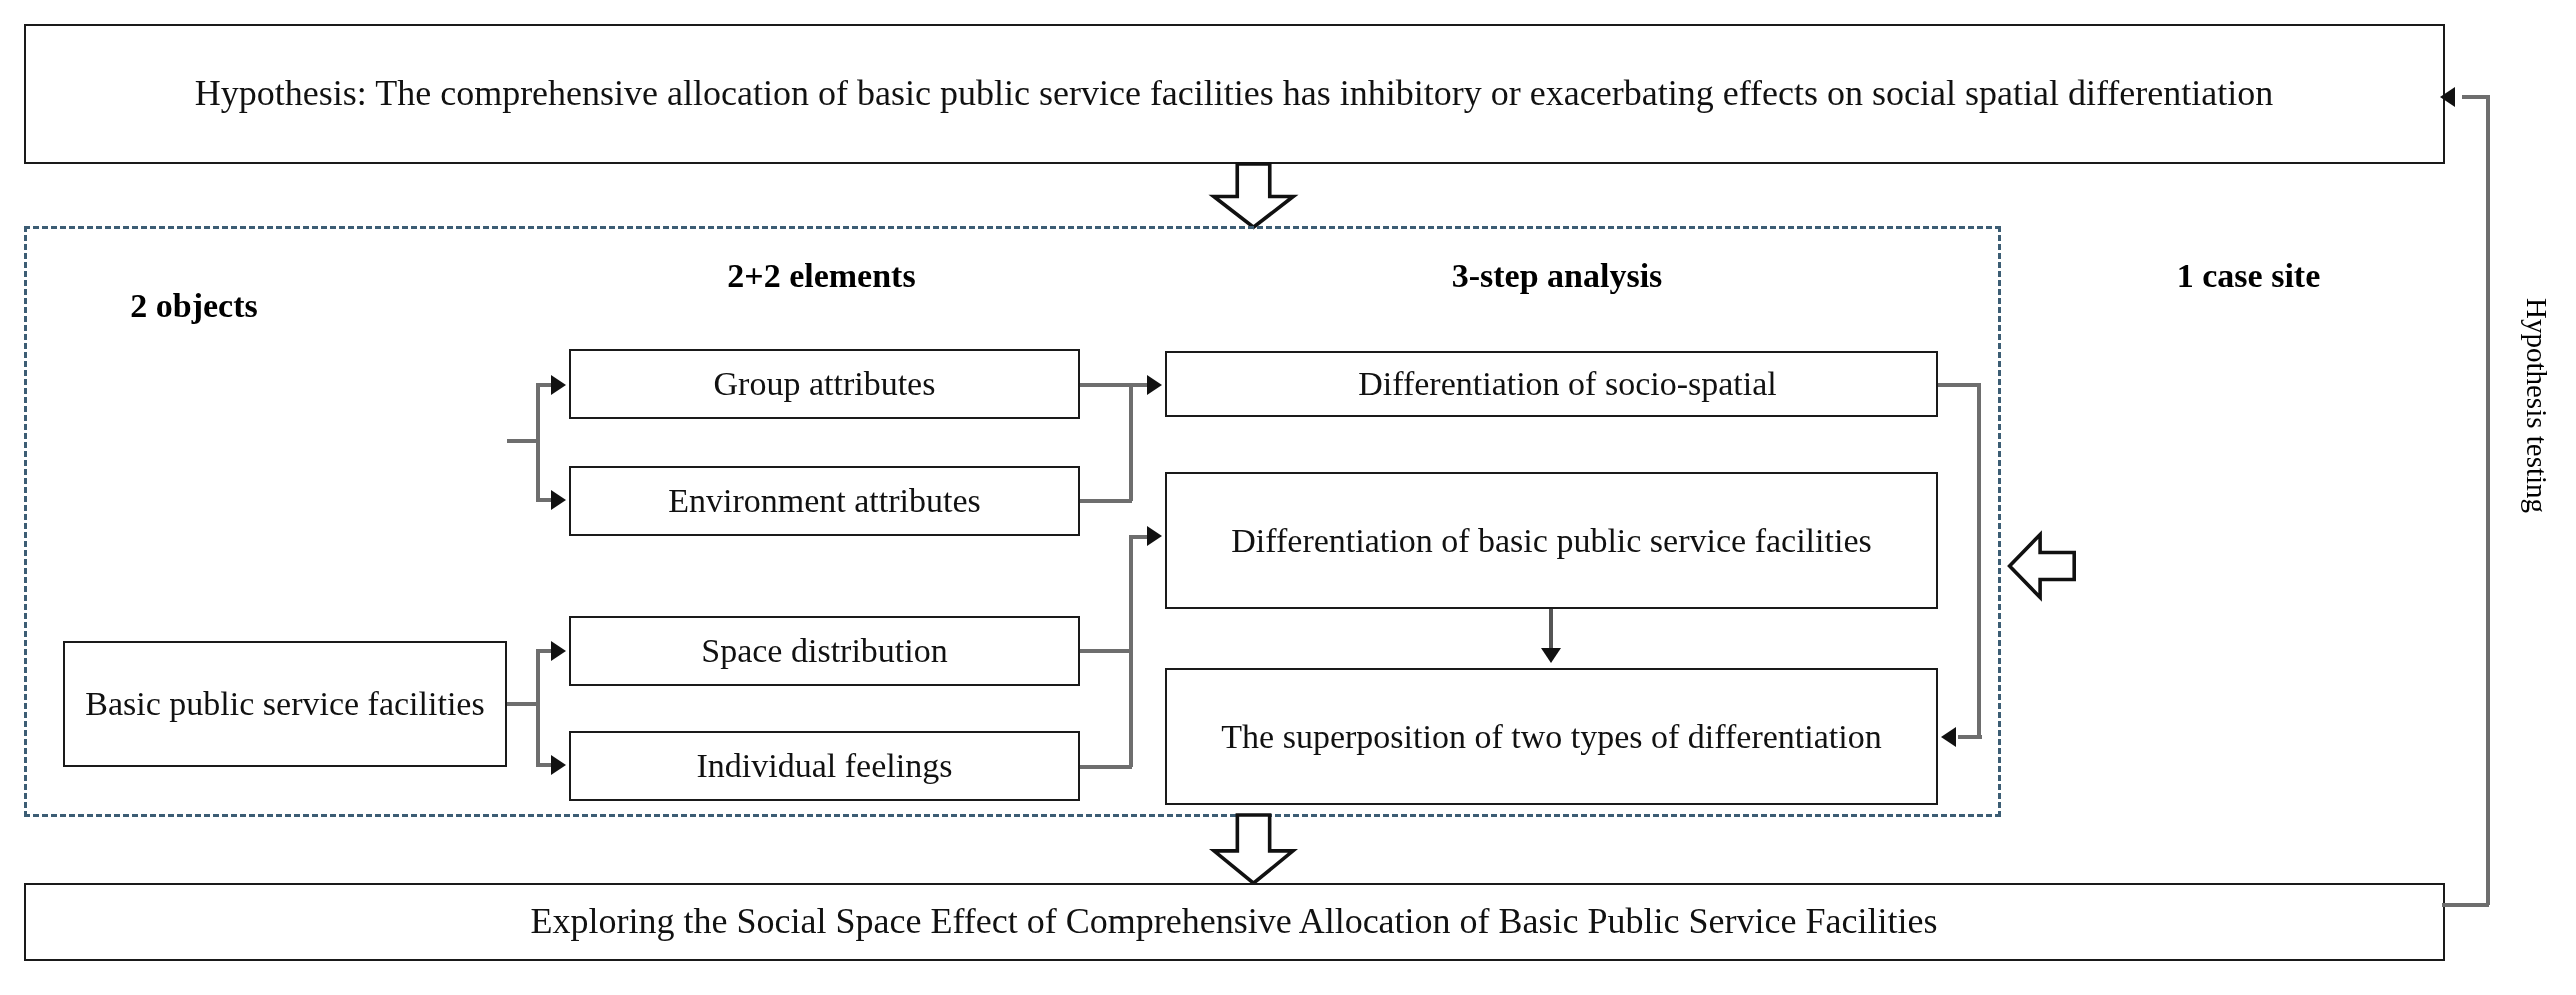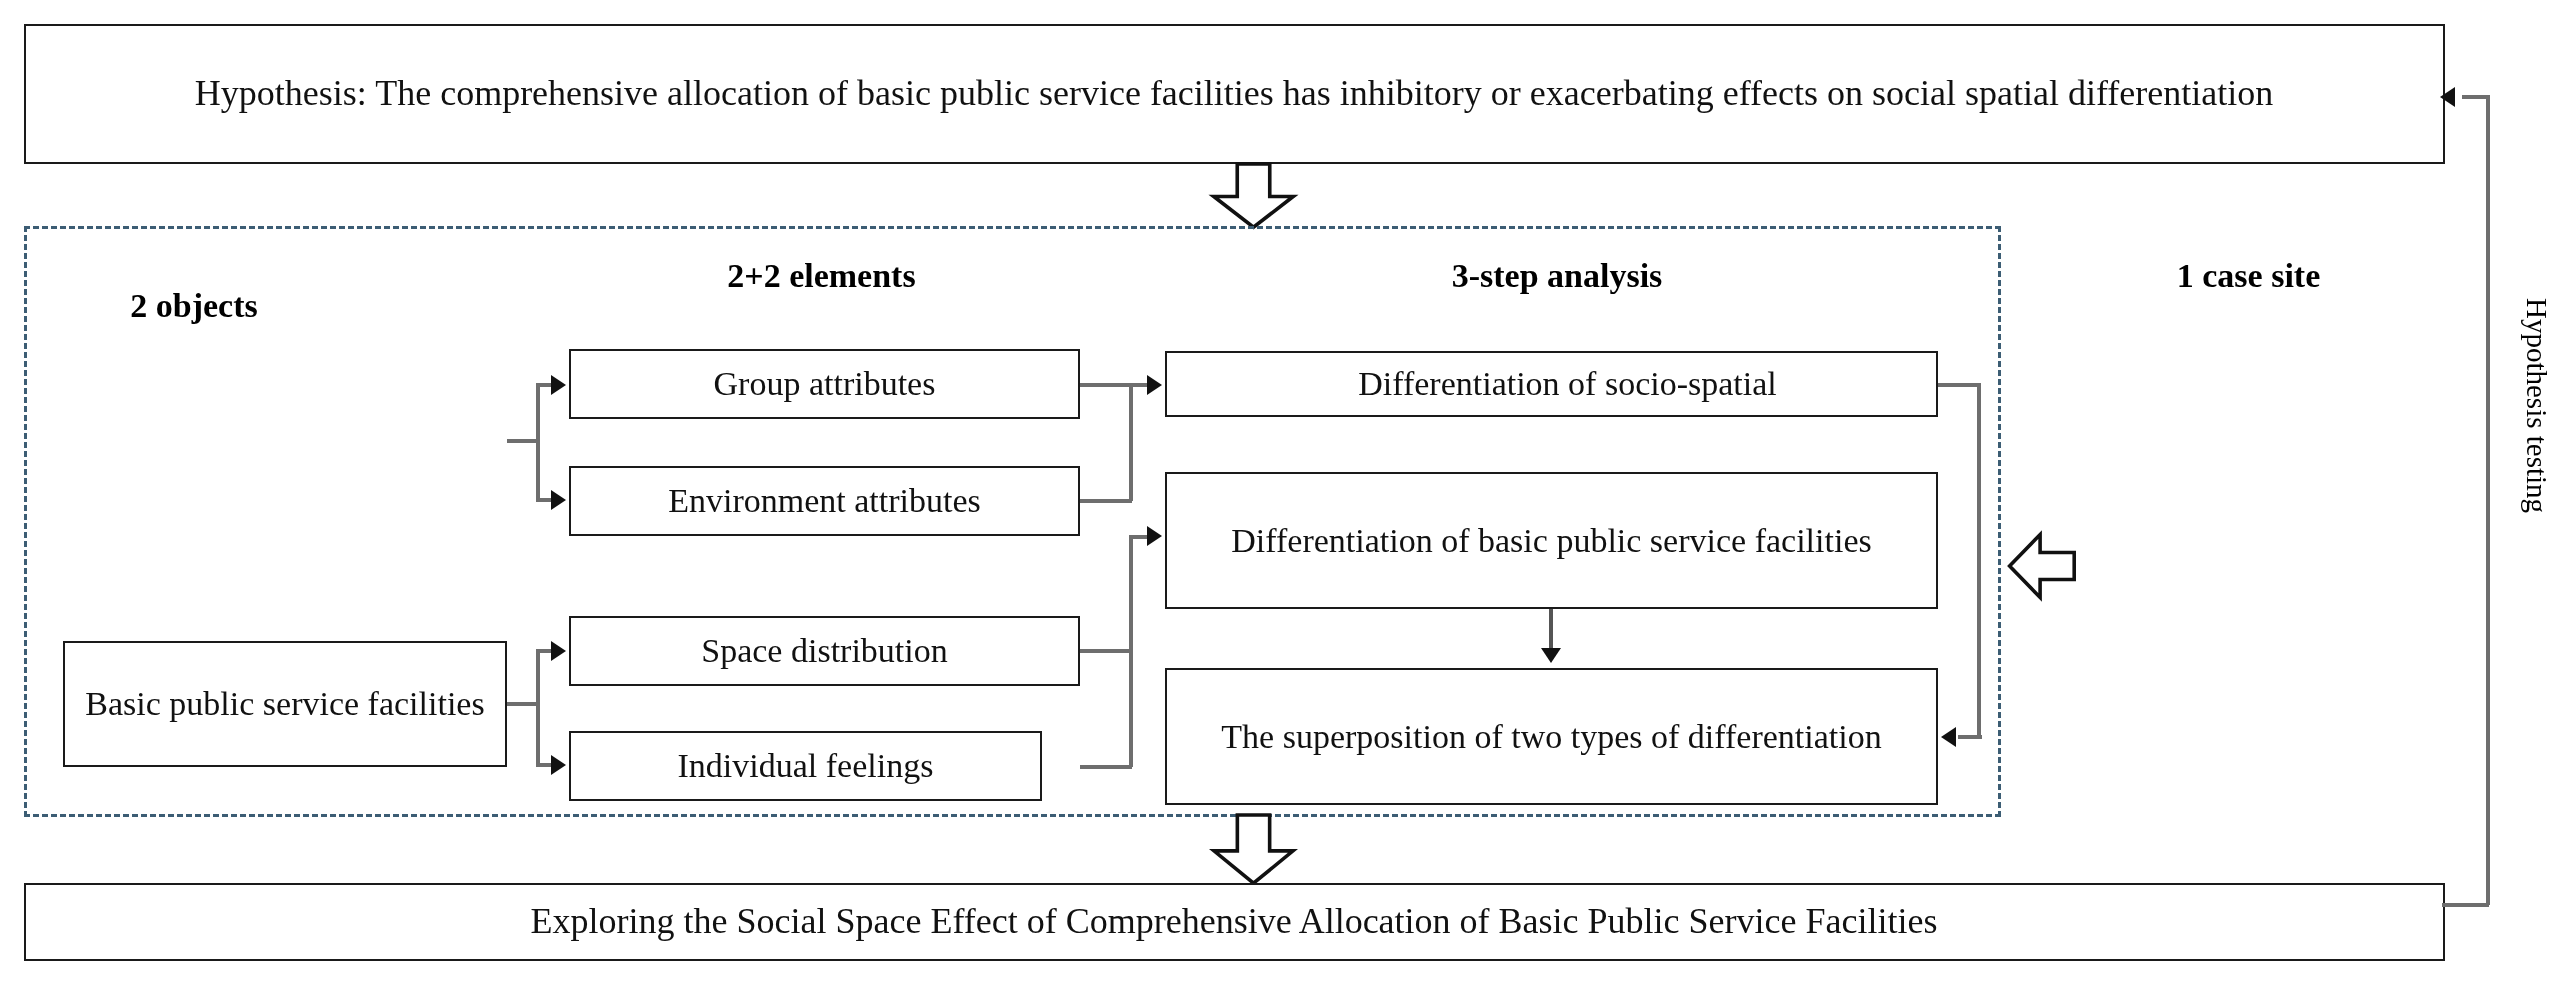--- a/index.html
+++ b/index.html
@@ -129,21 +129,21 @@
   </div>
 
   <div class="box fs-box" style="left:569px;top:466px;width:511px;height:70px;">
     <span>Environment attributes</span>
   </div>
 
   <div class="box fs-box" style="left:569px;top:616px;width:511px;height:70px;">
     <span>Space distribution</span>
   </div>
 
-  <div class="box fs-box" style="left:569px;top:731px;width:473px;height:70px;">
+  <div class="box fs-box" style="left:569px;top:731px;width:511px;height:70px;">
     <span>Individual feelings</span>
   </div>
 
   <div class="box fs-box" style="left:1165px;top:351px;width:773px;height:66px;padding-left:32px;">
     <span>Differentiation of socio-spatial</span>
   </div>
 
   <div class="box fs-box" style="left:1165px;top:472px;width:773px;height:137px;padding:0 36px;">
     <span>Differentiation of basic public service facilities</span>
   </div>

